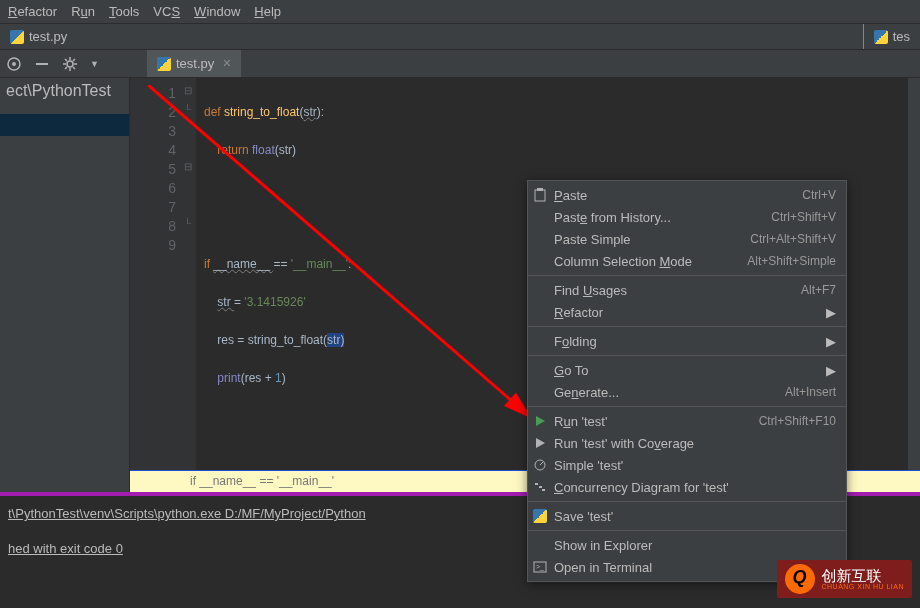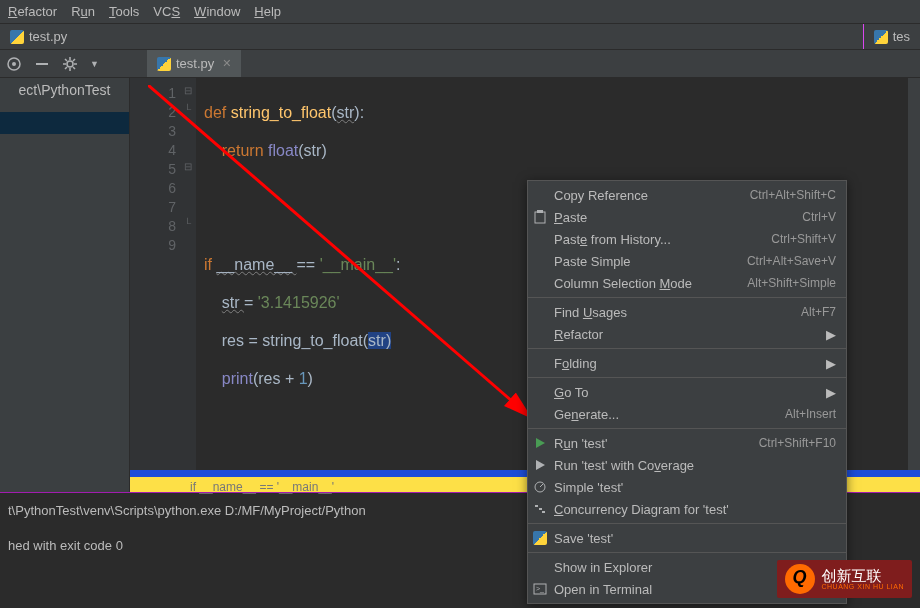--- a/index.html
+++ b/index.html
@@ -12,41 +12,41 @@
 .tab-right { position: absolute; right: 0; display: flex; align-items: center; padding: 0 10px; height: 100%; border-left: 1px solid #d946ef; margin-left: 48px;}
 .py-icon { width: 14px; height: 14px; margin-right: 5px; display: inline-block; background: linear-gradient(135deg,#3776ab 50%,#ffd43b 50%); border-radius: 2px; }
 .toolbar-row { height: 28px; background: #3c3f41; display: flex; align-items: center; border-bottom: 1px solid #2b2b2b; }
 .toolbar-left { display: flex; align-items: center; padding: 0 6px; gap: 12px; }
 .tb-icon { width: 16px; height: 16px; cursor: pointer; fill: #afb1b3; }
 .editor-tab-area { display: flex; align-items: center; margin-left: 42px; height: 100%; }
 .editor-tab { display: flex; align-items: center; padding: 0 10px; height: 100%; background: #515658; border-right: 1px solid #3c3f41; }
 .editor-tab .close-x { margin-left: 8px; color: #8a8a8a; font-size: 11px; }
 .main-area { display: flex; height: 414px; }
 .sidebar { width: 130px; background: #3b3f41; border-right: 1px solid #2b2b2b; position: relative; }
-.project-path { padding: 4px 6px; font-size: 14px; color: #bbbbbb; text-align: center; }
+.project-path { padding: 4px 6px; font-size: 16px; color: #bbbbbb; }
 .sidebar-sel { background: #0d293e; height: 22px; margin-top: 10px; }
 .editor { flex: 1; display: flex; flex-direction: column; background: #2b2b2b; position: relative; }
 .code-area { flex: 1; display: flex; position: relative; }
 .gutter { width: 52px; background: #313335; text-align: right; padding: 6px 6px 0 0; color: #606366; font-family: Consolas, monospace; font-size: 14px; line-height: 19px; position: relative; }
 .gutter .ln { height: 19px; position: relative; }
 .fold-col { position: absolute; left: 52px; top: 0; width: 14px; height: 100%; background: #313335; }
 .fold-mark { position: absolute; color: #606366; font-size: 10px; left: 2px; }
-.code { padding: 6px 0 0 22px; font-family: Consolas, 'Courier New', monospace; font-size: 16px; line-height: 19px; white-space: pre; }
+.code { padding: 6px 0 0 22px; font-family: Consolas, 'Courier New', monospace; font-size: 12px; line-height: 19px; white-space: pre; }
 .kw { color: #cc7832; }
 .fn { color: #ffc66d; }
 .st { color: #6a8759; }
 .bi { color: #8888c6; }
 .nm { color: #6897bb; }
 .va { color: #a9b7c6; }
 .op { color: #a9b7c6; }
 .pa { color: #a9b7c6; }
 .hi { background: #214283; }
 .wavy { text-decoration: underline wavy #808080; text-decoration-thickness: 1px; }
-.breadcrumb { height: 22px; background: #fde047; border-top: 7px solid #1d4ed8; padding: 3px 60px; font-size: 12px; color: #787878; }
-.console { height: 116px; background: #2b2b2b; border-top: 1px solid #a21caf; padding: 10px 8px; font-family: Consolas, monospace; font-size: 13px; color: #bbbbbb; }
+.breadcrumb { height: 22px; background: #fef9c3; border-top: 1px solid #1d4ed8; padding: 3px 60px; font-size: 12px; color: #787878; }
+.console { height: 116px; background: #2b2b2b; border-top: 4px solid #a21caf; padding: 10px 8px; font-family: Consolas, monospace; font-size: 13px; color: #bbbbbb; text-decoration: underline; }
 .console .line { margin-bottom: 20px; }
 .context-menu { position: absolute; left: 527px; top: 180px; width: 320px; background: #3c3f41; border: 1px solid #555; box-shadow: 0 2px 10px rgba(0,0,0,0.5); z-index: 100; padding: 3px 0; }
 .cm-item { height: 22px; display: flex; align-items: center; padding: 0 10px 0 26px; position: relative; cursor: pointer; font-size: 13px; }
 .cm-item .shortcut { margin-left: auto; color: #999; font-size: 12px; }
 .cm-item .arrow { margin-left: auto; color: #bbb; }
 .cm-item .ico { position: absolute; left: 5px; width: 14px; height: 14px; }
 .cm-sep { height: 1px; background: #555; margin: 3px 0; }
 .cm-item u { text-decoration: underline; }
 .red-arrow { position: absolute; left: 148px; top: 85px; z-index: 90; pointer-events: none; }
 .watermark { position: absolute; right: 8px; bottom: 10px; z-index: 200; display: flex; align-items: center; background: #7f1d1d; padding: 4px 8px; border-radius: 2px; }
@@ -152,38 +152,34 @@
   <defs>
       <marker id="ah" markerWidth="10" markerHeight="10" refX="8" refY="3" orient="auto">
         <polygon points="0 0, 10 3, 0 6" fill="#ff0000"></polygon>
       </marker>
     </defs>
   <line x1="0" y1="0" x2="380" y2="330" stroke="#ff0000" stroke-width="3" marker-end="url(#ah)"></line>
 </svg>
 
 <div class="context-menu">
   <div class="cm-item">
-      <span>Copy Reference</span>
-      <span class="shortcut">Ctrl+Alt+Shift+C</span>
-    </div>
-  <div class="cm-item">
       <svg class="ico" viewBox="0 0 14 14">
         <rect x="2" y="2" width="10" height="11" fill="none" stroke="#afb1b3"></rect>
         <rect x="4" y="0" width="6" height="3" fill="#afb1b3"></rect>
       </svg>
       <span><u>P</u>aste</span>
       <span class="shortcut">Ctrl+V</span>
     </div>
   <div class="cm-item">
       <span>Past<u>e</u> from History...</span>
       <span class="shortcut">Ctrl+Shift+V</span>
     </div>
   <div class="cm-item">
       <span>Paste Simple</span>
-      <span class="shortcut">Ctrl+Alt+Save+V</span>
+      <span class="shortcut">Ctrl+Alt+Shift+V</span>
     </div>
   <div class="cm-item">
       <span>Column Selection <u>M</u>ode</span>
       <span class="shortcut">Alt+Shift+Simple</span>
     </div>
   <div class="cm-sep"></div>
   <div class="cm-item">
       <span>Find <u>U</u>sages</span>
       <span class="shortcut">Alt+F7</span>
     </div>

